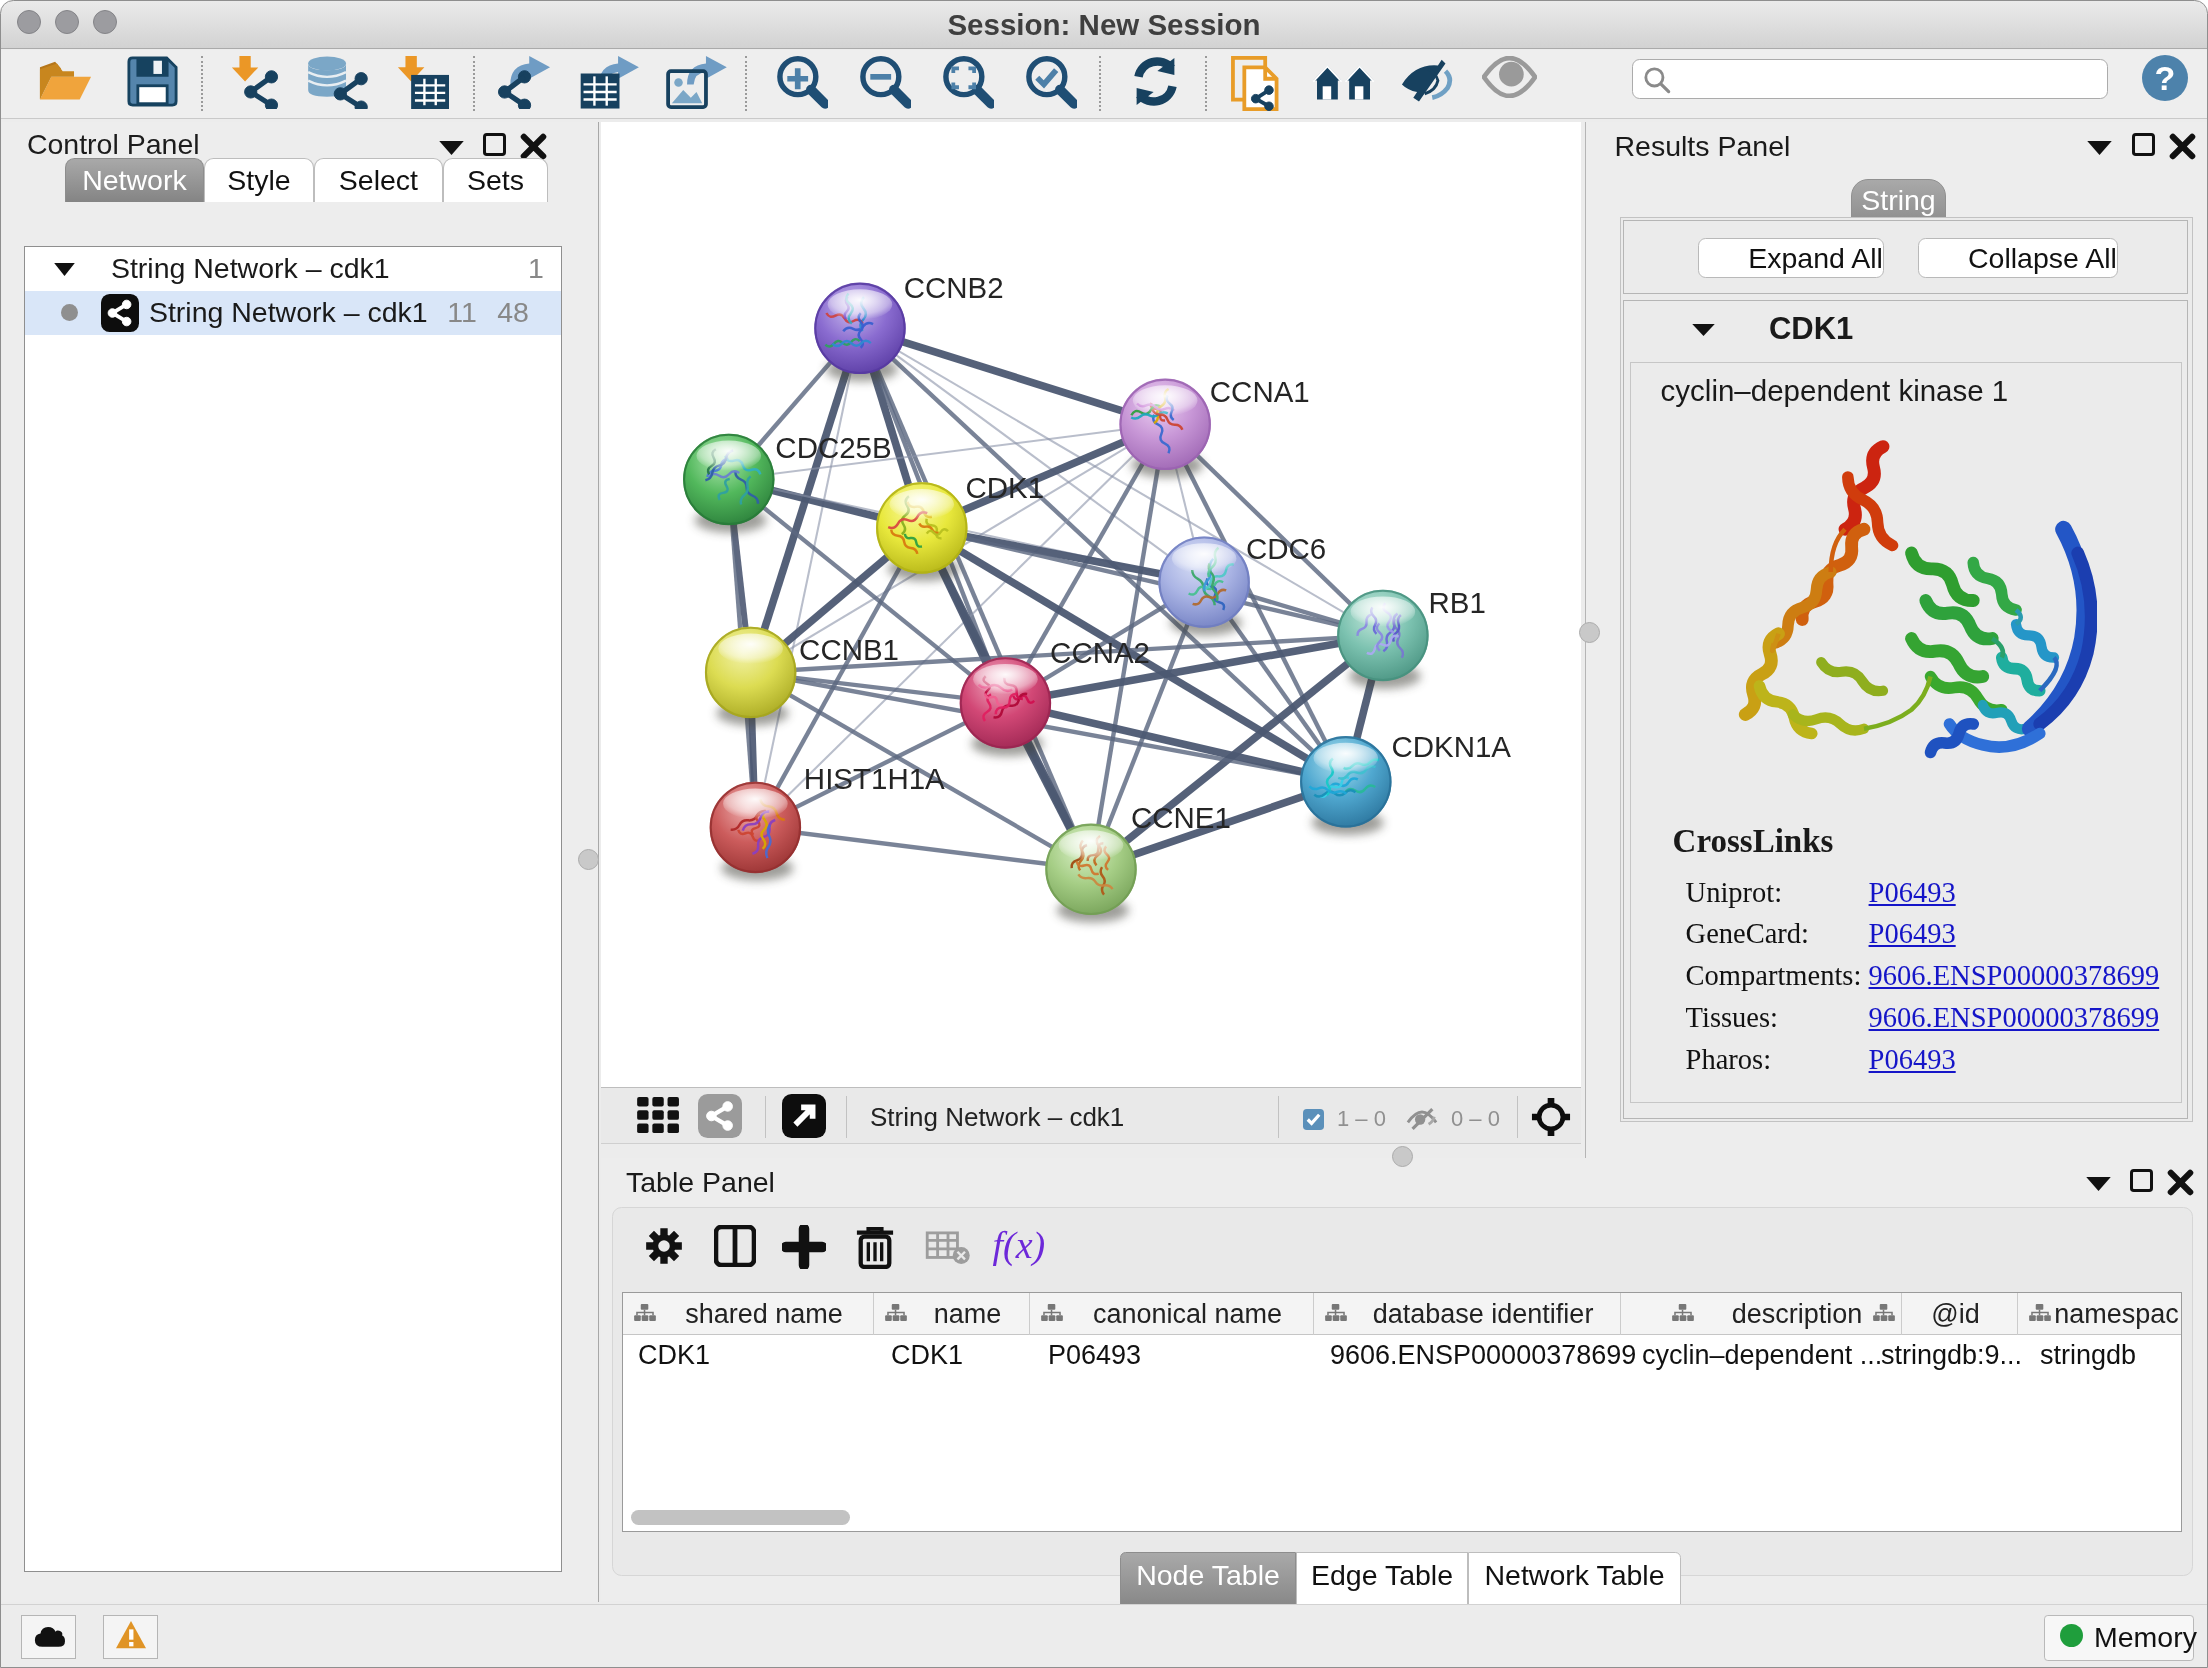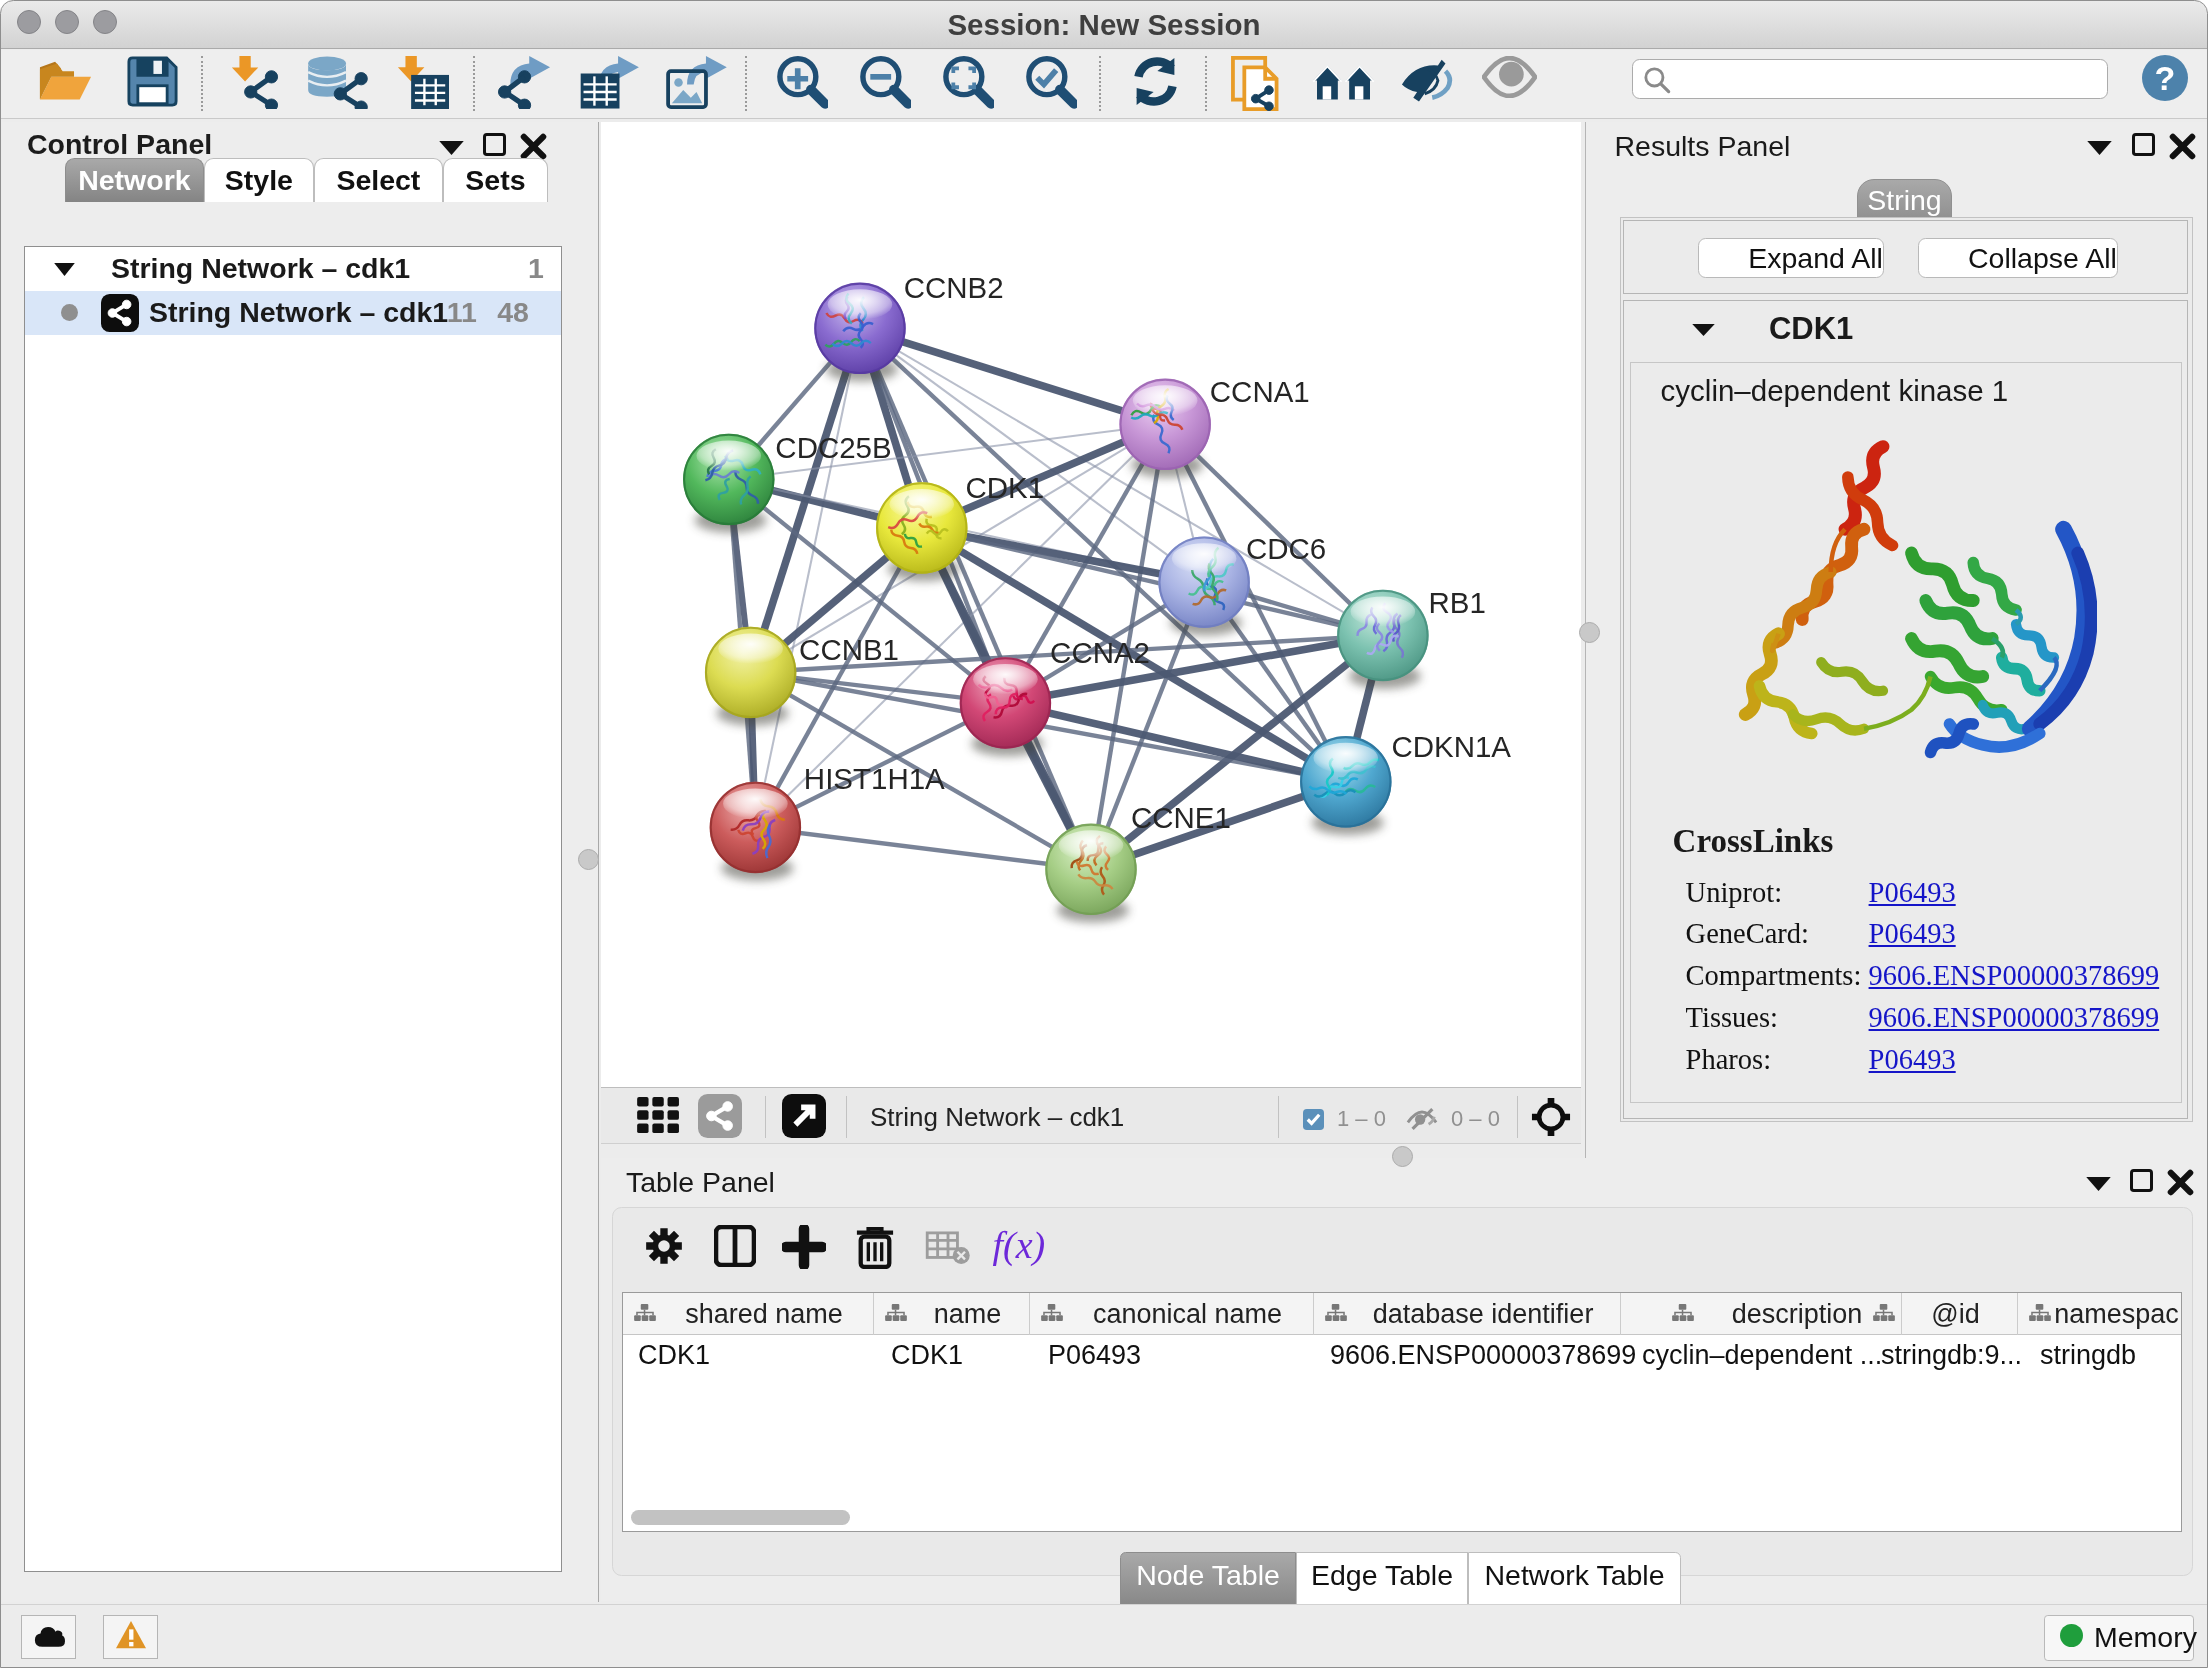--- a/index.html
+++ b/index.html
@@ -21,21 +21,21 @@
   border-left:2.9px dotted #9a9a9a; }
 .ticon { position:absolute; top:5.7px; }
 
 
 #searchbox { position:absolute; left:1632px; top:8.6px; width:476px; height:40px;
   background:#fff; border:1.9px solid #ababab; border-radius:7.6px; }
 #helpbtn { position:absolute; left:2142px; top:4.8px; width:46px; height:46px; border-radius:50%;
   background:#4d82ab; color:#fff; font-weight:bold; font-size:34px; text-align:center; line-height:46px; }
 
 
-#cpanel { left:1.9px; top:122px; width:597px; height:1480px; background:#ededed; border-right:1.9px solid #a8a8a8;font-weight:bold; }
+#cpanel { left:1.9px; top:122px; width:597px; height:1480px; background:#ededed; border-right:1.9px solid #a8a8a8; }
 .panelhead { position:relative; height:36px; }
 .panelhead .ptitle { position:absolute; left:25px; top:5.7px; font-size:28.5px; color:#1c1c1c; }
 .ph-ic { position:absolute; top:9.5px; color:#111; }
 .tabsrow { position:relative; height:44px; margin-top:0; }
 .tab { position:absolute; top:0; height:44px; border:1.9px solid #bdbdbd; border-bottom:none;
   border-radius:9.5px 9.5px 0 0; background:#fff; font-size:28.5px; text-align:center; line-height:42px; color:#111; }
 .tab.sel { background:linear-gradient(#a9a9a9,#848484); color:#fff; border-color:#8d8d8d; }
 #netsub { position:relative; height:46px; }
 #netsub .subtxt { position:absolute; left:0; width:523px; text-align:center; top:7.6px; font-size:28.5px; color:#1c1c1c; }
 #netlist { position:absolute; left:22px; top:124px; width:538px; height:1326px; background:#fff; border:1.9px solid #8f8f8f; }
@@ -44,21 +44,21 @@
 #nrow2 { background:#d9e6f8; }
 
 
 #netpanel { left:601px; top:122px; width:980px; height:965px; background:#ffffff; }
 #nettoolbar { left:601px; top:1087px; width:980px; height:57px; background:#e9e9e9; border-top:1.9px solid #bdbdbd; border-bottom:1.9px solid #cfcfcf; }
 #netname { position:absolute; left:269px; top:14.3px; font-size:26px; color:#222; }
 
 
 #rpanel { left:1585px; top:122px; width:624px; height:1037px; background:#ededed; border-left:1.9px solid #b5b5b5; }
 #rphead { position:relative; height:46px; }
-#stringtab { position:absolute; left:271px; top:57px; width:95px; height:60px;
+#stringtab { position:absolute; left:265px; top:57px; width:95px; height:60px;
   background:linear-gradient(#a9a9a9,#848484); border:1.9px solid #909090; border-radius:17px;
   color:#fff; font-size:28.5px; text-align:center; line-height:40px; }
 #rbox { position:absolute; left:34px; top:95px; width:573px; height:905px; background:#ebebeb;
   border:1.9px solid #c2c2c2; }
 #rbox1 { position:absolute; left:1.9px; top:1.9px; width:565px; height:74px; border:1.9px solid #b5b5b5; background:#ebebeb; }
 .rbtn { position:absolute; top:17px; height:40px; background:#fff; border:1.9px solid #b9b9b9; border-radius:7.6px;
   font-size:28.5px; text-align:right; line-height:38px; color:#111; }
 #rbox2 { position:absolute; left:1.9px; top:82px; width:565px; height:819px; border:1.9px solid #b5b5b5; background:#ebebeb; }
 #cdk1row { position:absolute; left:0; top:0; width:100%; height:57px; }
 #cdk1inner { position:absolute; left:5.7px; top:61px; width:552px; height:741px; border:1.9px solid #c6c6c6; background:#ebebeb; }

